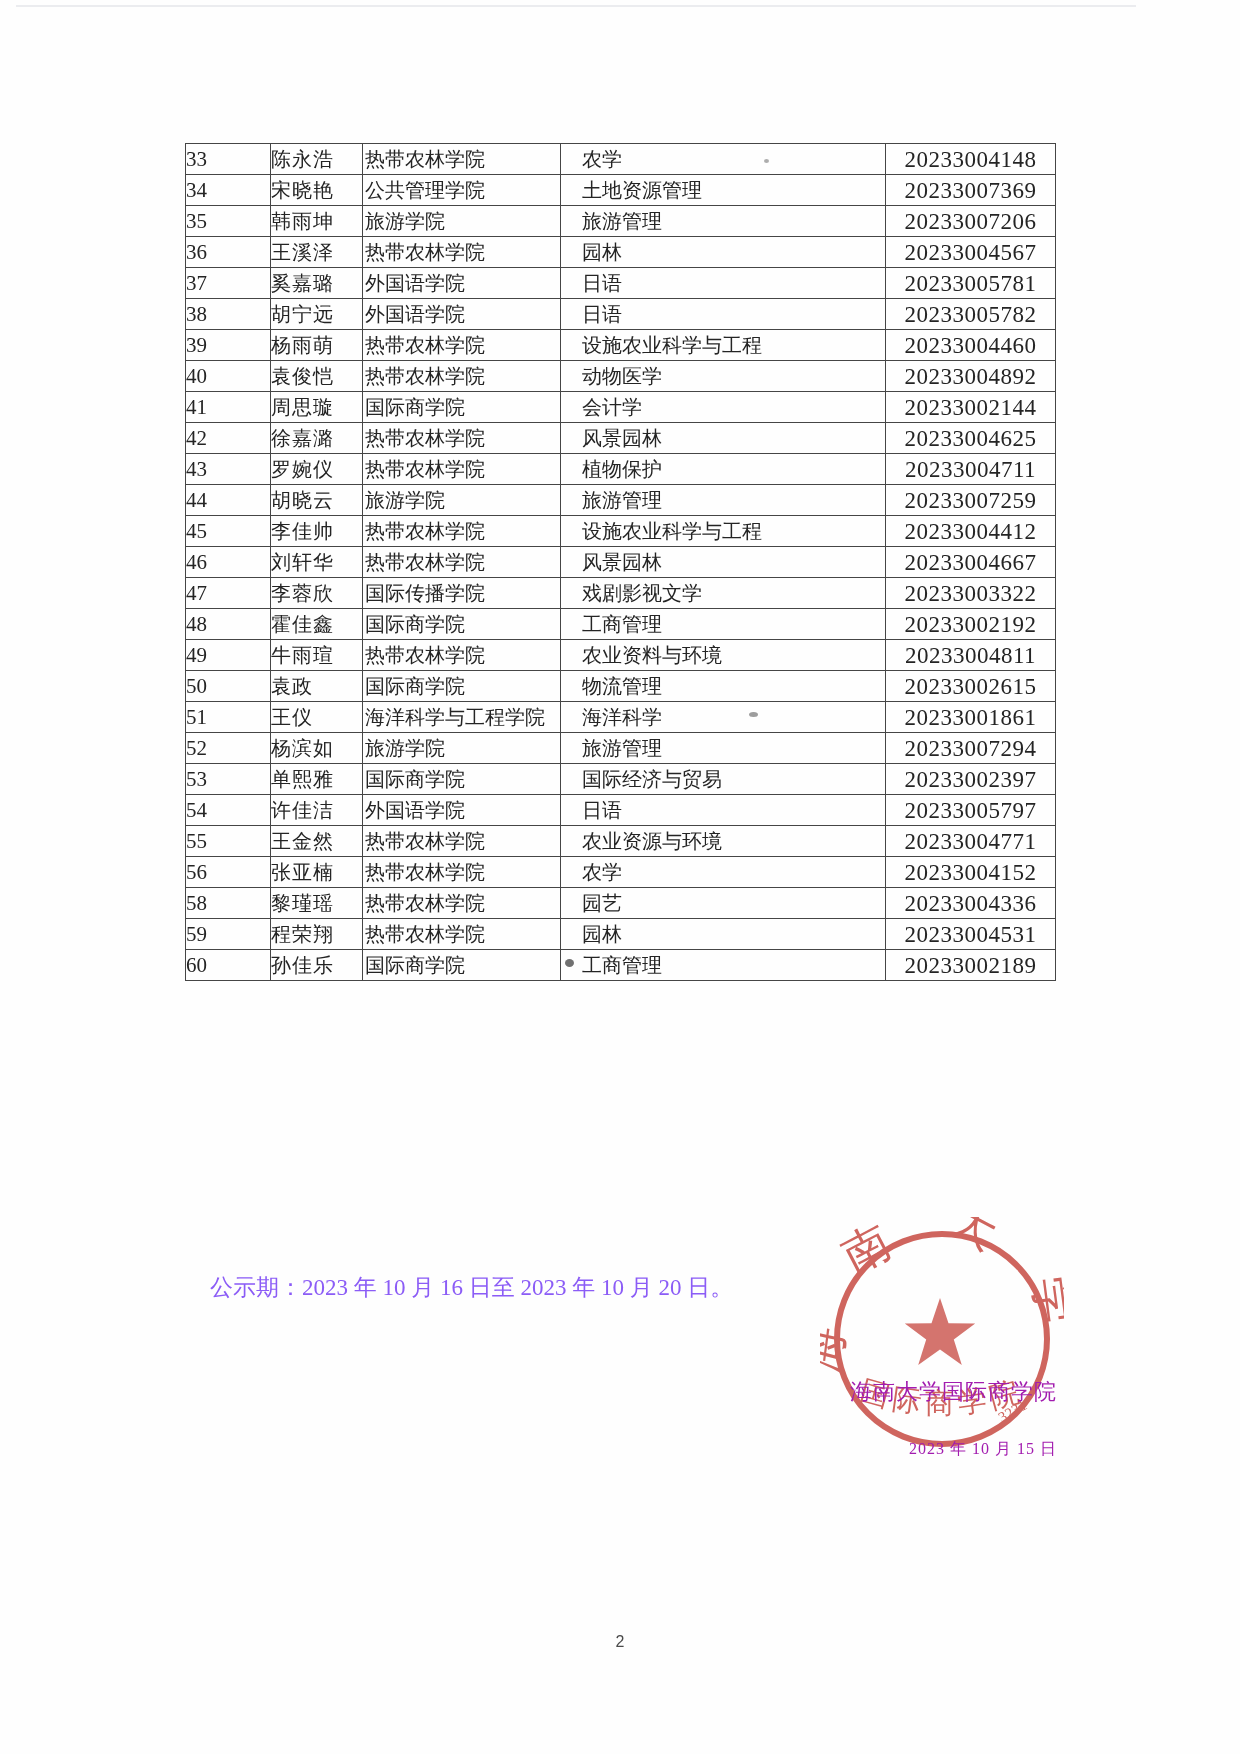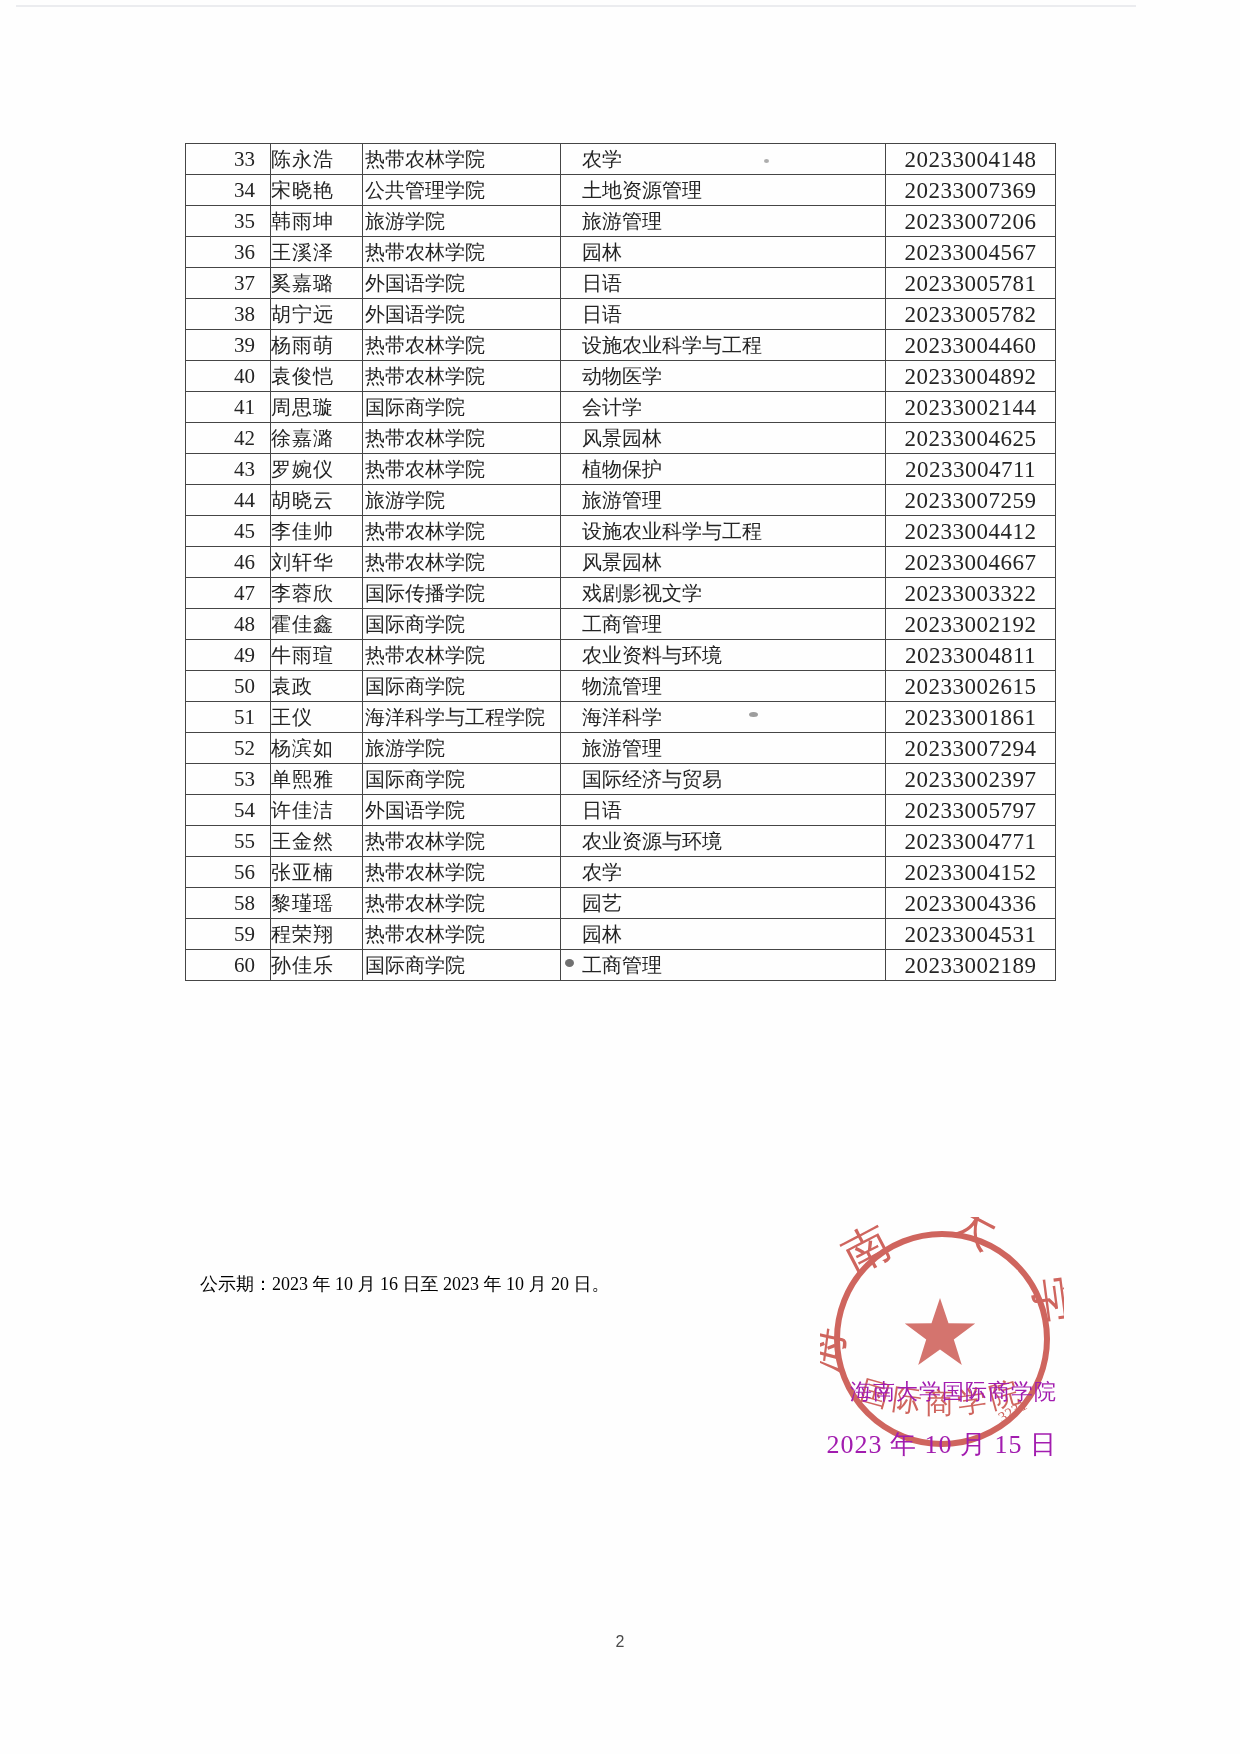--- a/index.html
+++ b/index.html
@@ -27,44 +27,44 @@
   }
   .roster td {
     border:1px solid #454545;
     height:31px;
     font-size:20px;
     line-height:1;
     white-space:nowrap;
     overflow:visible;
     color:#242424;
   }
-  td.c-no     { text-align:right;  padding-right:15px; font-size:21px; }
+  td.c-no     { text-align:left;  padding-right:15px; font-size:21px; }
   td.c-name   { letter-spacing:1px; }
   td.c-college{ padding-left:2px; }
   td.c-major  { padding-left:21px; }
   td.c-id     { text-align:center; font-size:23px; letter-spacing:.5px; }
 
   
   .para {
     position:absolute; left:164px; top:1122px; width:894px;
     font-size:23px; line-height:47px;
     text-align:justify; text-indent:2em; color:#1e1e1e;
   }
   .period {
     position:absolute; left:164px; top:1272px; width:894px;
-    font-size:18px; text-indent:2em; color:#000000;
+    font-size:23px; text-indent:2em; color:#8b5cf6;
   }
 
   
   .sig {
     position:absolute; right:183px; top:1377px;
     text-align:right; z-index:3; color:#a21caf;
   }
   .sig .org  { font-size:22px; letter-spacing:1px; }
-  .sig .date { font-size:26px; letter-spacing:1px; margin-top:20px; }
+  .sig .date { font-size:16px; letter-spacing:1px; margin-top:32px; }
 
   
   .seal { position:absolute; left:820px; top:1217px; width:244px; height:248px; z-index:2; opacity:.82; }
 
   .pagenum {
     position:absolute; left:0; top:1633px; width:1240px;
     text-align:center; font-size:16px; color:#4a4a4a;
     font-family:"Liberation Sans","DejaVu Sans",sans-serif;
   }
 </style>

